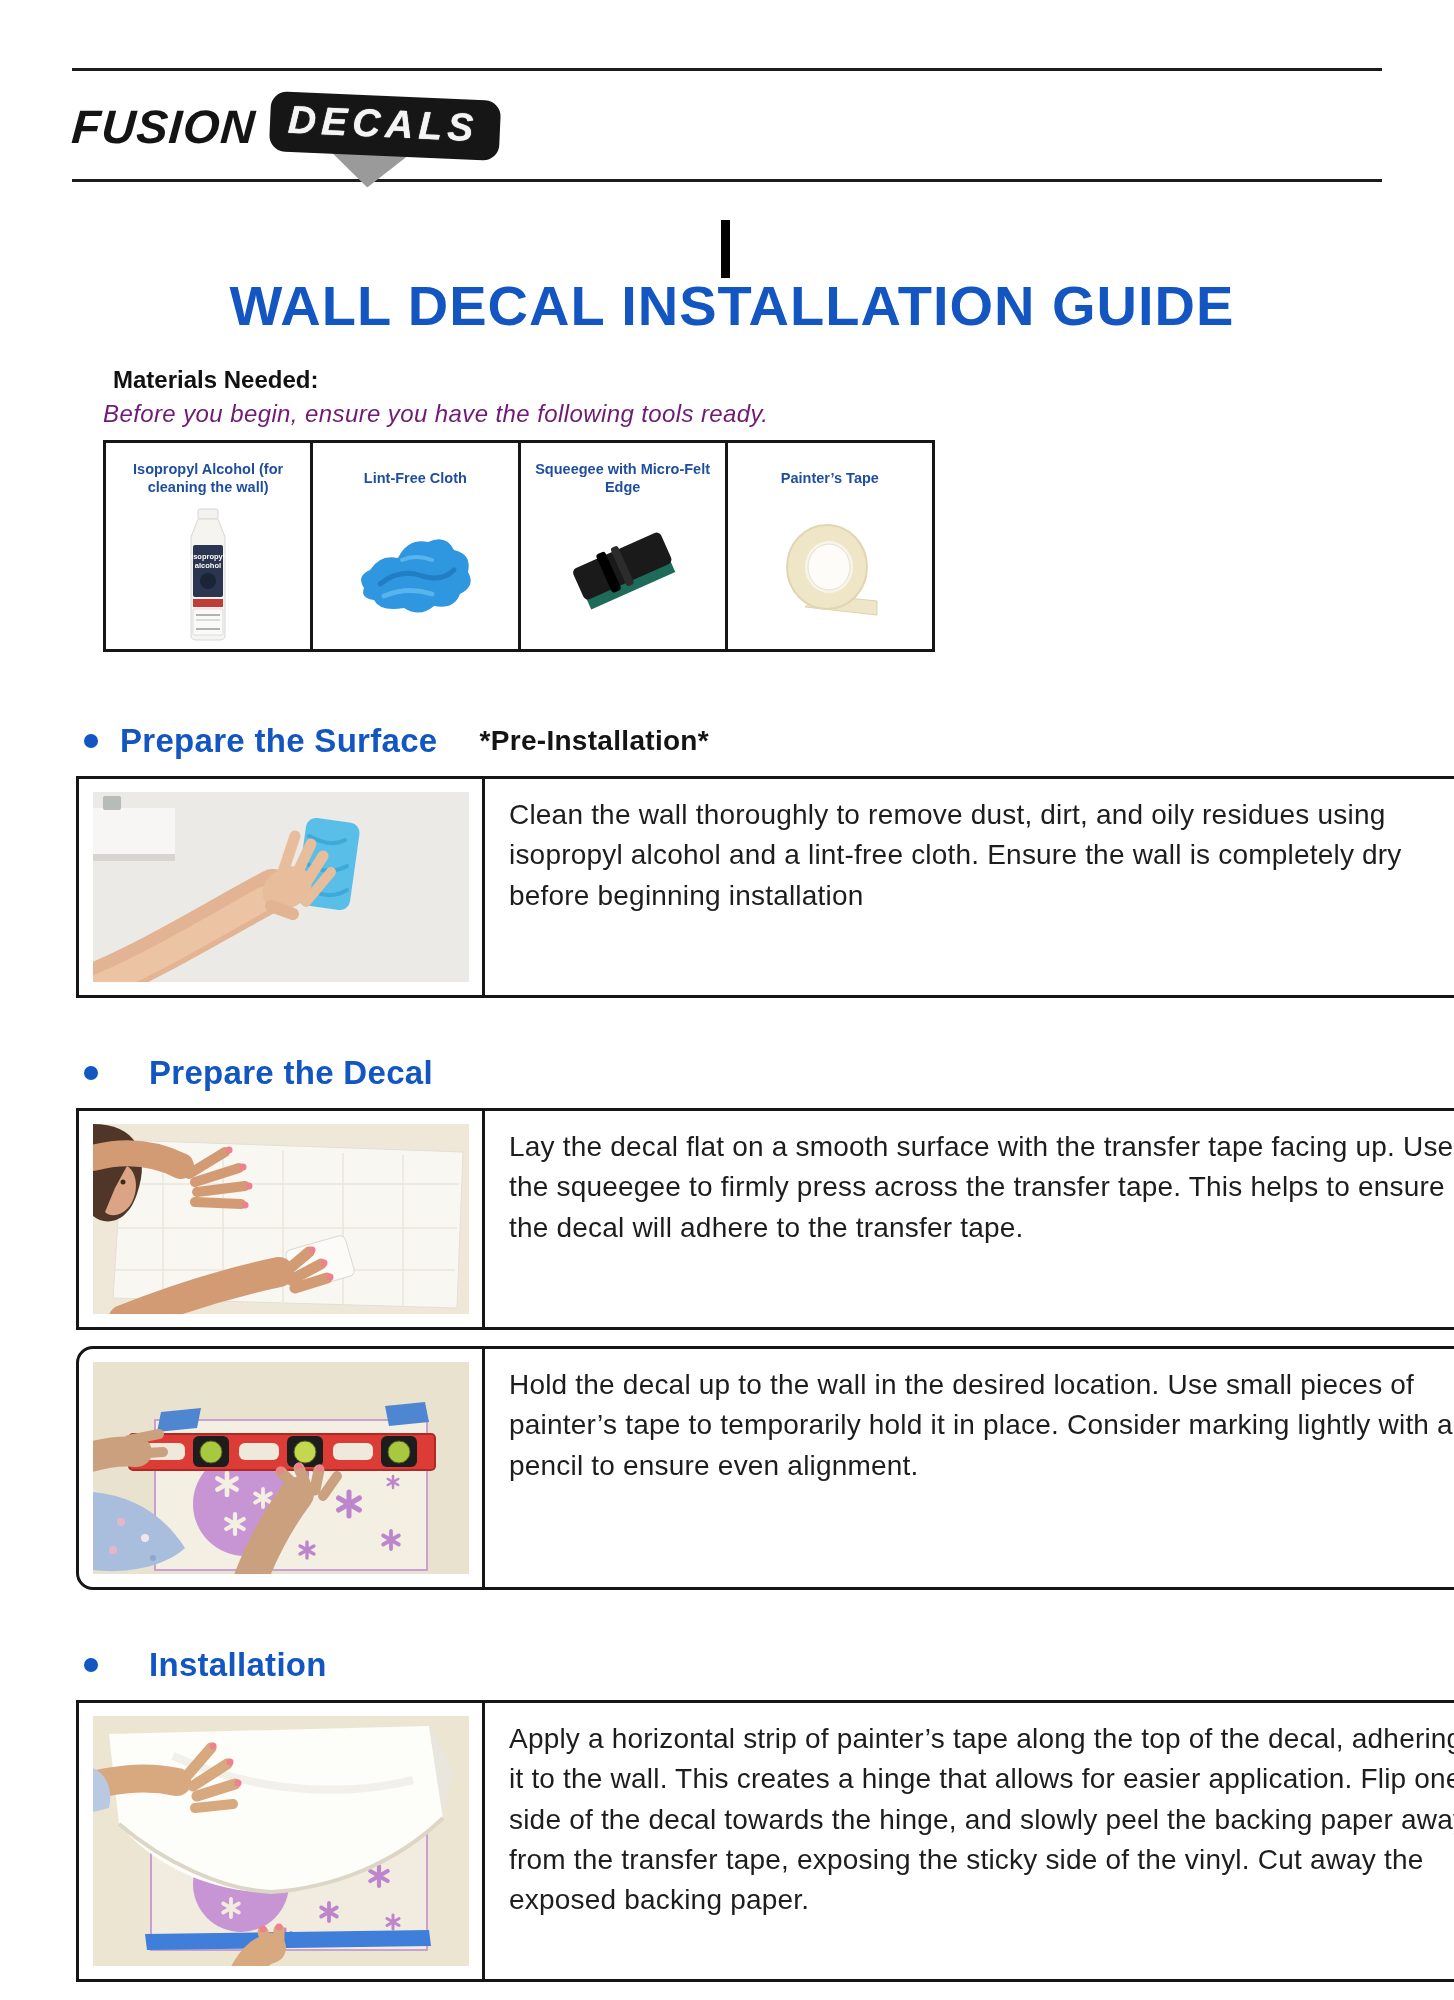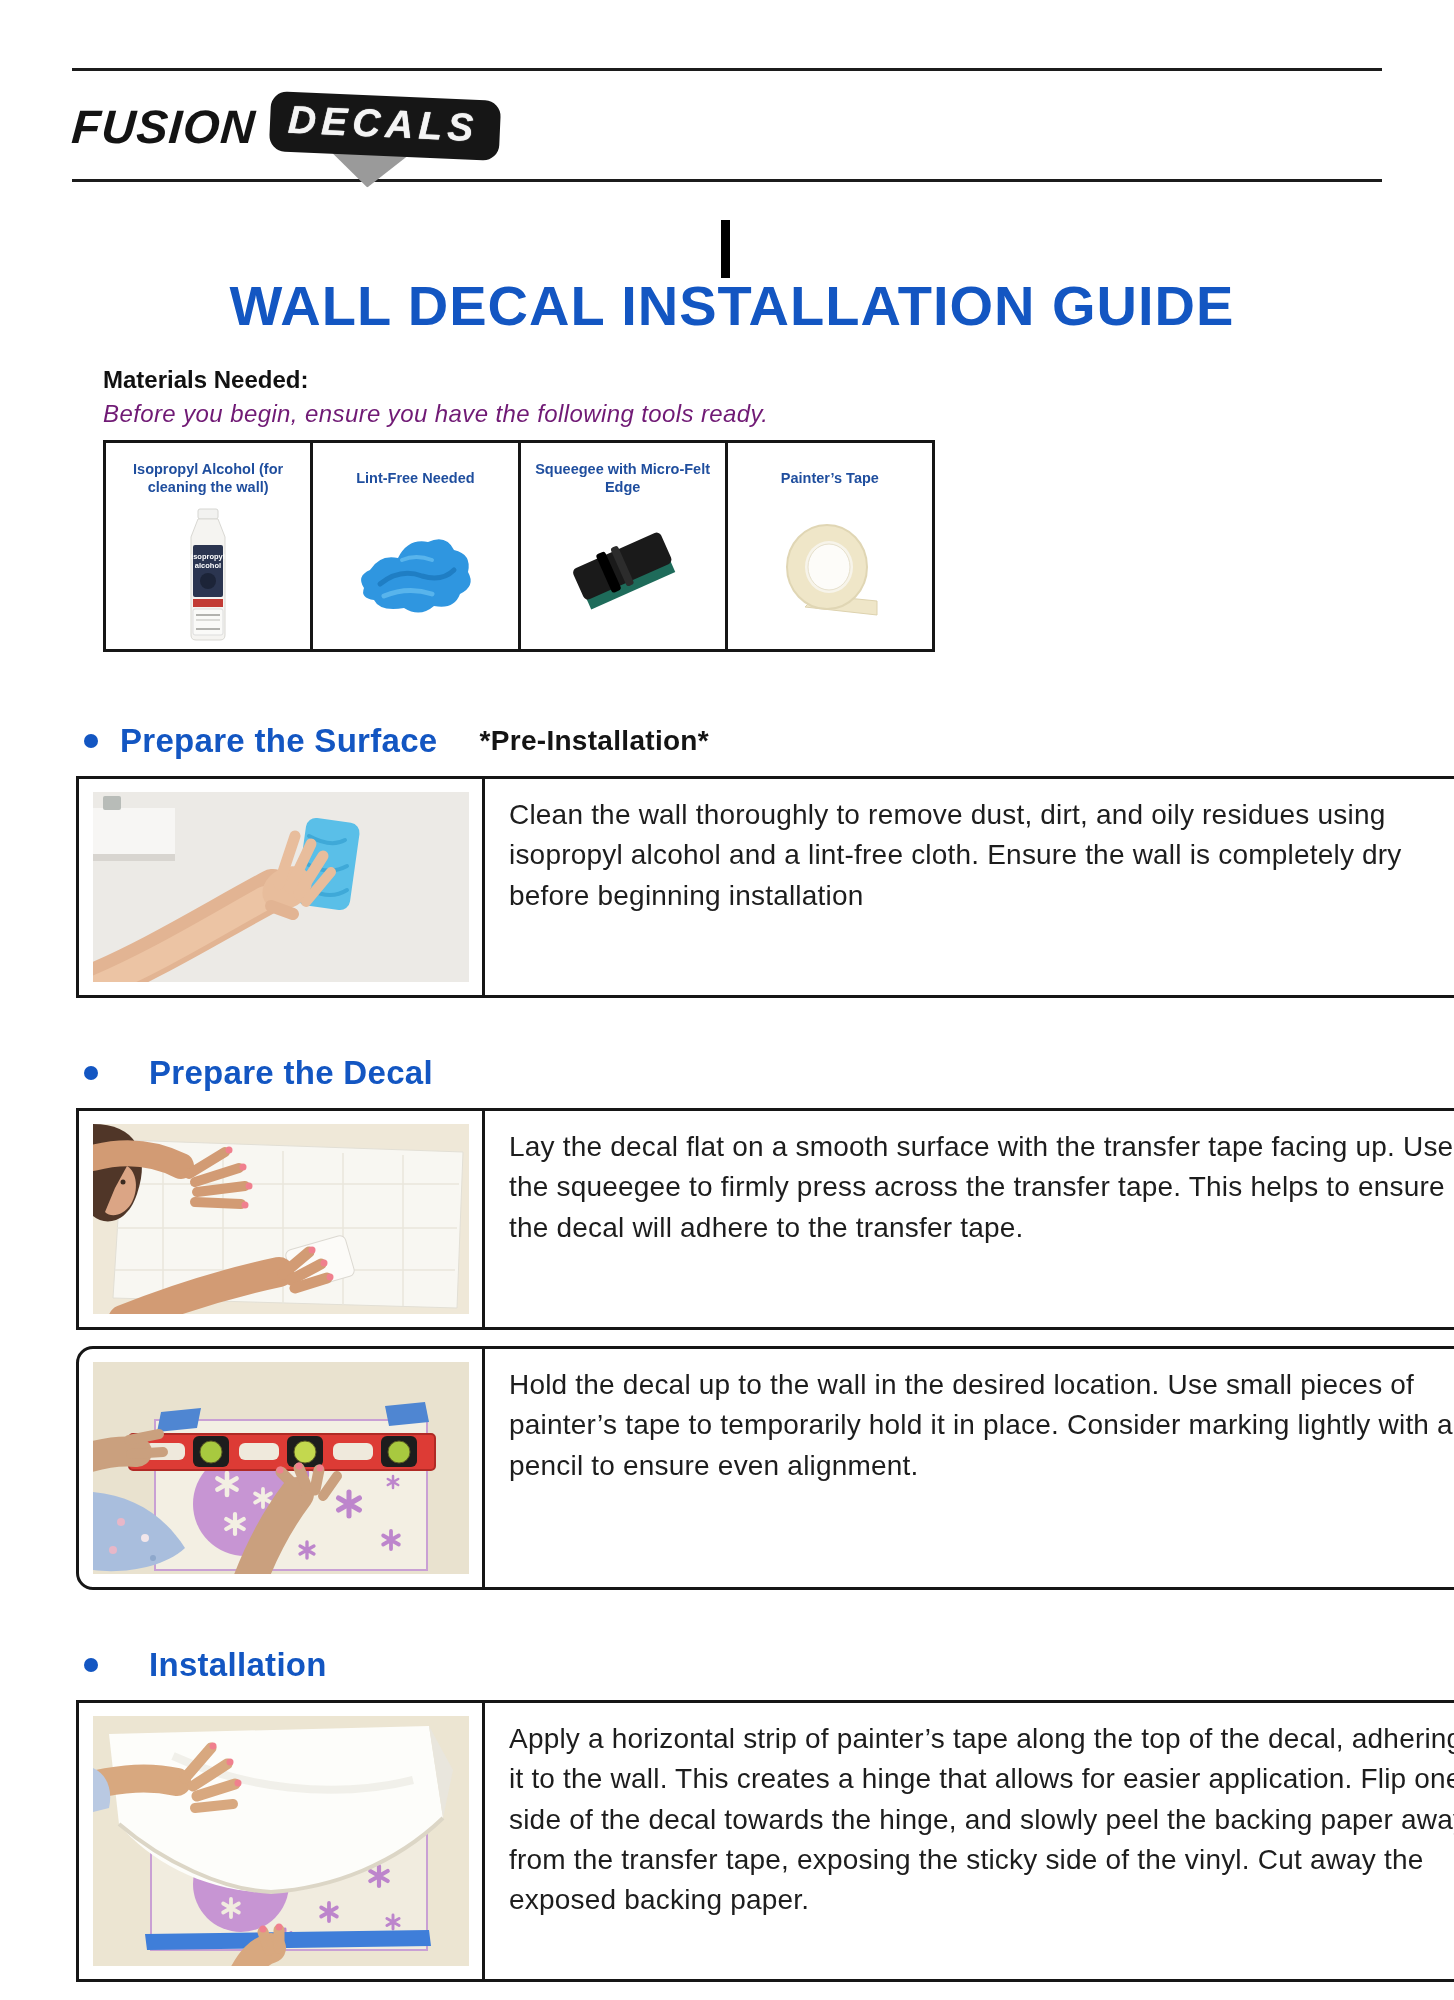--- a/index.html
+++ b/index.html
@@ -36,21 +36,21 @@
 
   
   .title-row { margin-top: 38px; display: flex; align-items: center; margin-left: 10px; flex-direction: column; }
   .title-bar { width: 9px; height: 58px; background: #000; margin-right: 13px; flex: 0 0 auto; }
   .page-title {
     color: #1356c2; font-size: 56px; font-weight: 800; letter-spacing: 1px; line-height: 1;
     white-space: nowrap;
   }
 
   
-  .materials-heading { margin-top: 32px; margin-left: 31px; font-size: 24px; font-weight: 800; color: #111; }
+  .materials-heading { margin-top: 32px; margin-left: 41px; font-size: 24px; font-weight: 800; color: #111; }
   .materials-intro  { margin-top: 6px;  margin-left: 31px; font-size: 24px; font-style: italic; color: #701a75; letter-spacing: .4px; }
   .materials-table {
     margin-top: 12px; margin-left: 31px; width: 832px; height: 212px;
     border: 3px solid #161616; display: flex; background: #fff;
   }
   .material-cell {
     flex: 1 1 0; border-right: 3px solid #161616; display: flex; flex-direction: column;
     align-items: center; padding: 6px 6px 8px;
   }
   .material-cell:last-child { border-right: none; }
@@ -126,21 +126,21 @@
           <rect x="28" y="92" width="30" height="8" fill="#c23b35"></rect>
           <rect x="28" y="102" width="30" height="26" rx="2" fill="#fafaf8" stroke="#ddd"></rect>
           <line x1="31" y1="108" x2="55" y2="108" stroke="#9a9a96" stroke-width="1.5"></line>
           <line x1="31" y1="113" x2="55" y2="113" stroke="#bdbdb8" stroke-width="1"></line>
           <line x1="31" y1="122" x2="55" y2="122" stroke="#9a9a96" stroke-width="1.5"></line>
         </svg>
       </div>
     </div>
 
     <div class="material-cell">
-      <div class="material-label">Lint-Free Needed</div>
+      <div class="material-label">Lint-Free Cloth</div>
       <div class="material-icon">
         <svg width="130" height="100" viewBox="0 0 130 100">
           <path d="M14 64 Q6 52 20 46 Q30 30 48 34 Q58 14 78 18 Q96 10 104 26 Q122 30 118 48 Q126 62 110 70 Q104 86 84 82 Q70 94 54 84 Q30 88 24 76 Q10 74 14 64 Z" fill="#2f96e0"></path>
           <path d="M30 60 Q50 44 72 52 Q92 58 104 46" fill="none" stroke="#1f7ec4" stroke-width="5" stroke-linecap="round"></path>
           <path d="M34 72 Q58 62 82 70" fill="none" stroke="#58b4ec" stroke-width="5" stroke-linecap="round"></path>
           <path d="M52 36 Q66 30 82 36" fill="none" stroke="#58b4ec" stroke-width="4" stroke-linecap="round"></path>
         </svg>
       </div>
     </div>
 

